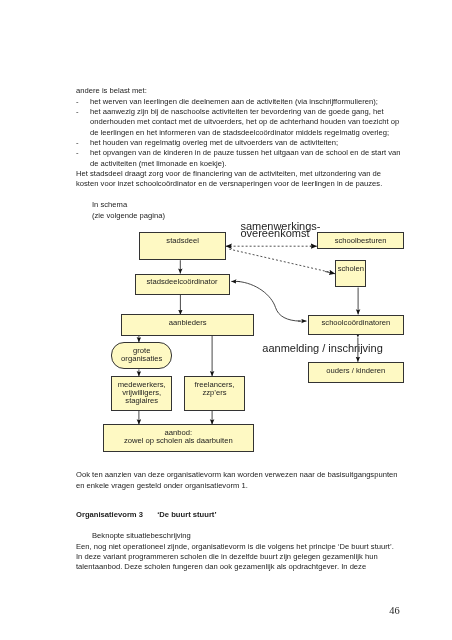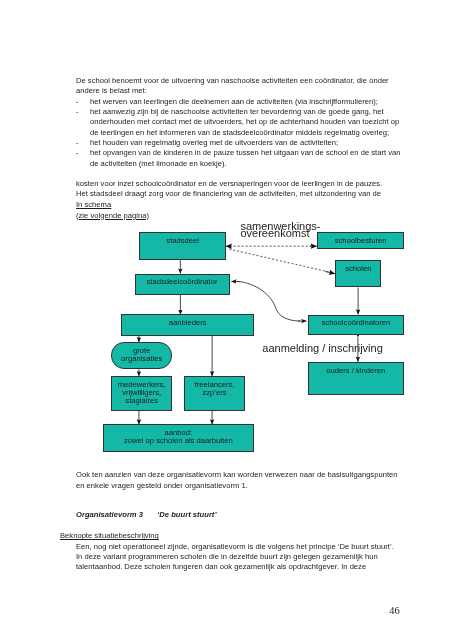--- a/index.html
+++ b/index.html
@@ -1,66 +1,65 @@
 <!DOCTYPE html>
 <html><head>
 <meta charset="utf-8">
 <title>Document page</title>
 <style>
   html,body{margin:0;padding:0;}
   body{-webkit-font-smoothing:antialiased;width:452px;height:640px;background:#ffffff;font-family:"Liberation Sans",sans-serif;color:#1a1a1a;overflow:hidden;}
   .page{position:relative;width:452px;height:640px;}
   .tx{position:absolute;font-size:7.62px;line-height:10.4px;color:#1d1d1d;white-space:pre;letter-spacing:0.01px;}
-  .u{text-decoration:underline;}
-  .b{font-weight:bold;font-style:italic;}
-  .box{position:absolute;border:1px solid #333;background:#14b8a6;box-sizing:border-box;
+  .u{margin-left:16px;}
+  .b{font-weight:bold;}
+  .box{position:absolute;border:1px solid #333;background:#fef9c3;box-sizing:border-box;
        display:flex;align-items:flex-start;justify-content:center;text-align:center;
        padding-top:3.8px;
        font-size:7.65px;line-height:8.3px;color:#1d1d1d;}
   svg.diagram{position:absolute;left:0;top:0;width:452px;height:640px;overflow:visible;}
   .diagram-wrap{position:absolute;left:0;top:0;width:452px;height:640px;}
   .dlabel{position:absolute;font-size:11px;line-height:8.7px;color:#1d1d1d;white-space:pre;}
   .pageno{position:absolute;font-family:"Liberation Serif",serif;font-size:10.4px;color:#1d1d1d;}
 </style>
 </head>
 <body>
 
 <div class="page">
 
-  <div class="tx" style="left:76px;top:76.05px;">De school benoemt voor de uitvoering van naschoolse activiteiten een coördinator, die onder</div>
   <div class="tx" style="left:76px;top:86.37px;">andere is belast met:</div>
 
   <div class="tx" style="left:76px;top:96.69px;">-</div>
   <div class="tx" style="left:90px;top:96.69px;">het werven van leerlingen die deelnemen aan de activiteiten (via inschrijfformulieren);</div>
 
   <div class="tx" style="left:76px;top:107.01px;">-</div>
   <div class="tx" style="left:90px;top:107.01px;">het aanwezig zijn bij de naschoolse activiteiten ter bevordering van de goede gang, het</div>
   <div class="tx" style="left:90px;top:117.33px;">onderhouden met contact met de uitvoerders, het op de achterhand houden van toezicht op</div>
   <div class="tx" style="left:90px;top:127.65px;">de leerlingen en het informeren van de stadsdeelcoördinator middels regelmatig overleg;</div>
 
   <div class="tx" style="left:76px;top:137.97px;">-</div>
   <div class="tx" style="left:90px;top:137.97px;">het houden van regelmatig overleg met de uitvoerders van de activiteiten;</div>
 
   <div class="tx" style="left:76px;top:148.29px;">-</div>
   <div class="tx" style="left:90px;top:148.29px;">het opvangen van de kinderen in de pauze tussen het uitgaan van de school en de start van</div>
   <div class="tx" style="left:90px;top:158.61px;">de activiteiten (met limonade en koekje).</div>
 
-  <div class="tx" style="left:76px;top:168.93px;margin-top:20px;">Het stadsdeel draagt zorg voor de financiering van de activiteiten, met uitzondering van de</div>
+  <div class="tx" style="left:76px;top:168.93px;">Het stadsdeel draagt zorg voor de financiering van de activiteiten, met uitzondering van de</div>
   <div class="tx" style="left:76px;top:179.25px;">kosten voor inzet schoolcoördinator en de versnaperingen voor de leerlingen in de pauzes.</div>
 
   <div class="tx u" style="left:76px;top:200.2px;">In schema</div>
   <div class="tx u" style="left:76px;top:210.6px;">(zie volgende pagina)</div>
 
   <div class="tx" style="left:76px;top:469.9px;">Ook ten aanzien van deze organisatievorm kan worden verwezen naar de basisuitgangspunten</div>
   <div class="tx" style="left:76px;top:480.8px;">en enkele vragen gesteld onder organisatievorm 1.</div>
 
   <div class="tx b" style="left:76px;top:509.8px;">Organisatievorm 3</div>
   <div class="tx b" style="left:157.2px;top:509.8px;">‘De buurt stuurt’</div>
 
-  <div class="tx u" style="left:60px;top:531.1px;">Beknopte situatiebeschrijving</div>
+  <div class="tx u" style="left:76px;top:531.1px;">Beknopte situatiebeschrijving</div>
   <div class="tx" style="left:76px;top:541.6px;">Een, nog niet operationeel zijnde, organisatievorm is die volgens het principe ‘De buurt stuurt’.</div>
   <div class="tx" style="left:76px;top:551.9px;">In deze variant programmeren scholen die in dezelfde buurt zijn gelegen gezamenlijk hun</div>
   <div class="tx" style="left:76px;top:562.1px;">talentaanbod. Deze scholen fungeren dan ook gezamenlijk als opdrachtgever. In deze</div>
 
   <div class="diagram-wrap">
 
     <svg class="diagram" viewBox="0 0 452 640">
       <defs>
         <marker id="ah" markerWidth="7" markerHeight="6" refX="5.2" refY="2.5" orient="auto" markerUnits="userSpaceOnUse">
           <path d="M0,0.25 L5.2,2.5 L0,4.75 L1.0,2.5 Z" fill="#111"></path>
@@ -93,36 +92,36 @@
         <line x1="325" y1="271.5" x2="335.2" y2="273.8" marker-end="url(#ah2)"></line>
       </g>
     </svg>
 
     <div class="box" style="left:139.1px;top:232px;width:87.2px;height:28.4px;">
         <span>stadsdeel</span>
       </div>
     <div class="box" style="left:316.8px;top:232.2px;width:87.5px;height:17px;">
         <span>schoolbesturen</span>
       </div>
-    <div class="box" style="left:335.4px;top:260px;width:46px;height:27.4px;">
+    <div class="box" style="left:335.4px;top:260px;width:31px;height:27.4px;">
         <span>scholen</span>
       </div>
     <div class="box" style="left:134.5px;top:273.6px;width:95px;height:21px;">
         <span>stadsdeelcoördinator</span>
       </div>
     <div class="box" style="left:121px;top:314.4px;width:133.2px;height:21.4px;">
         <span>aanbieders</span>
       </div>
     <div class="box" style="left:307.6px;top:314.5px;width:96.6px;height:20.8px;">
         <span>schoolcoördinatoren</span>
       </div>
     <div class="box" style="left:111.3px;top:342px;width:60.8px;height:27.3px;border-radius:13px;">
         <span><span>grote</span><br><span>organisaties</span></span>
       </div>
-    <div class="box" style="left:307.5px;top:362.2px;width:96.7px;height:33px;">
+    <div class="box" style="left:307.5px;top:362.2px;width:96.7px;height:21px;">
         <span>ouders / kinderen</span>
       </div>
     <div class="box" style="left:111.3px;top:376px;width:60.8px;height:34.8px;">
         <span><span>medewerkers,</span><br><span>vrijwilligers,</span><br><span>stagiaires</span></span>
       </div>
     <div class="box" style="left:184.3px;top:376px;width:60.4px;height:34.8px;">
         <span><span>freelancers,</span><br><span>zzp’ers</span></span>
       </div>
     <div class="box" style="left:102.5px;top:424.1px;width:151.6px;height:27.8px;">
         <span><span>aanbod:</span><br><span>zowel op scholen als daarbuiten</span></span>

